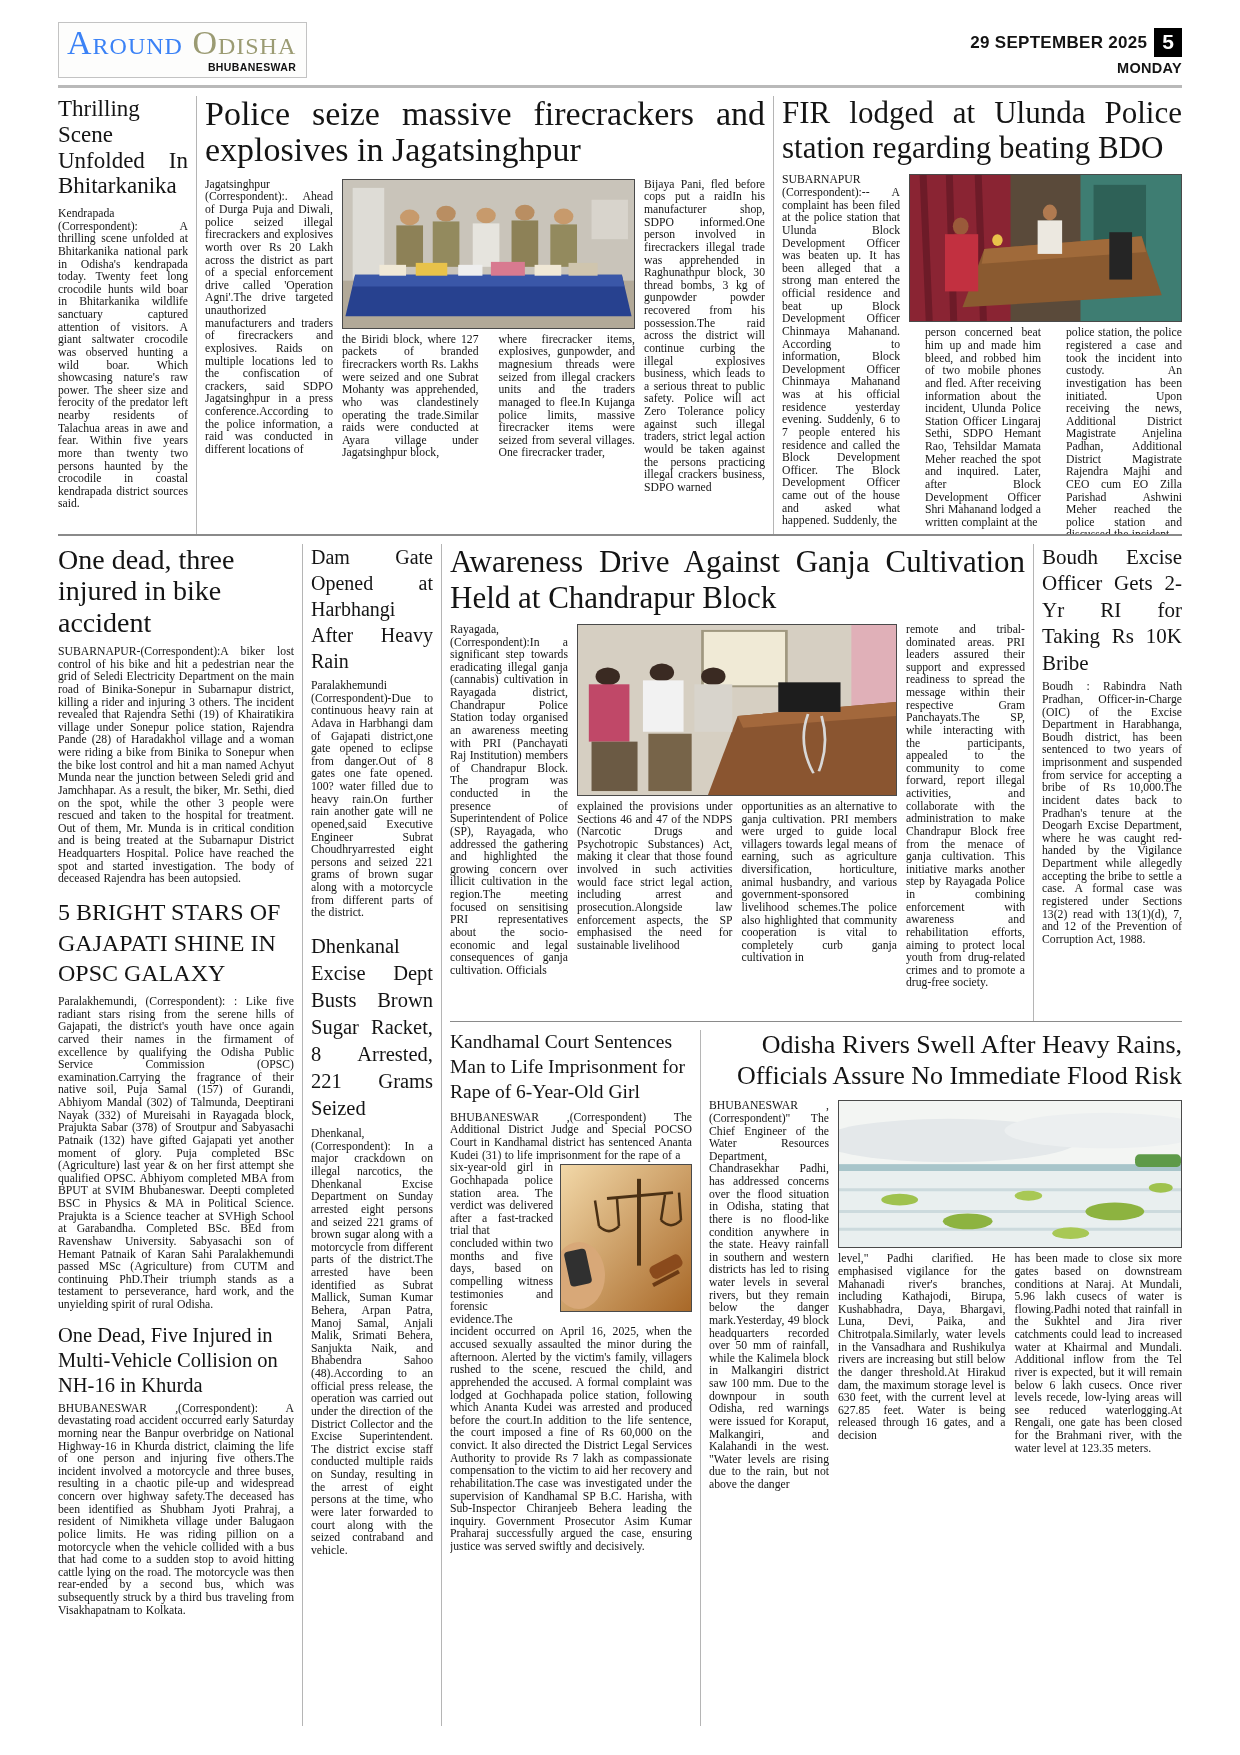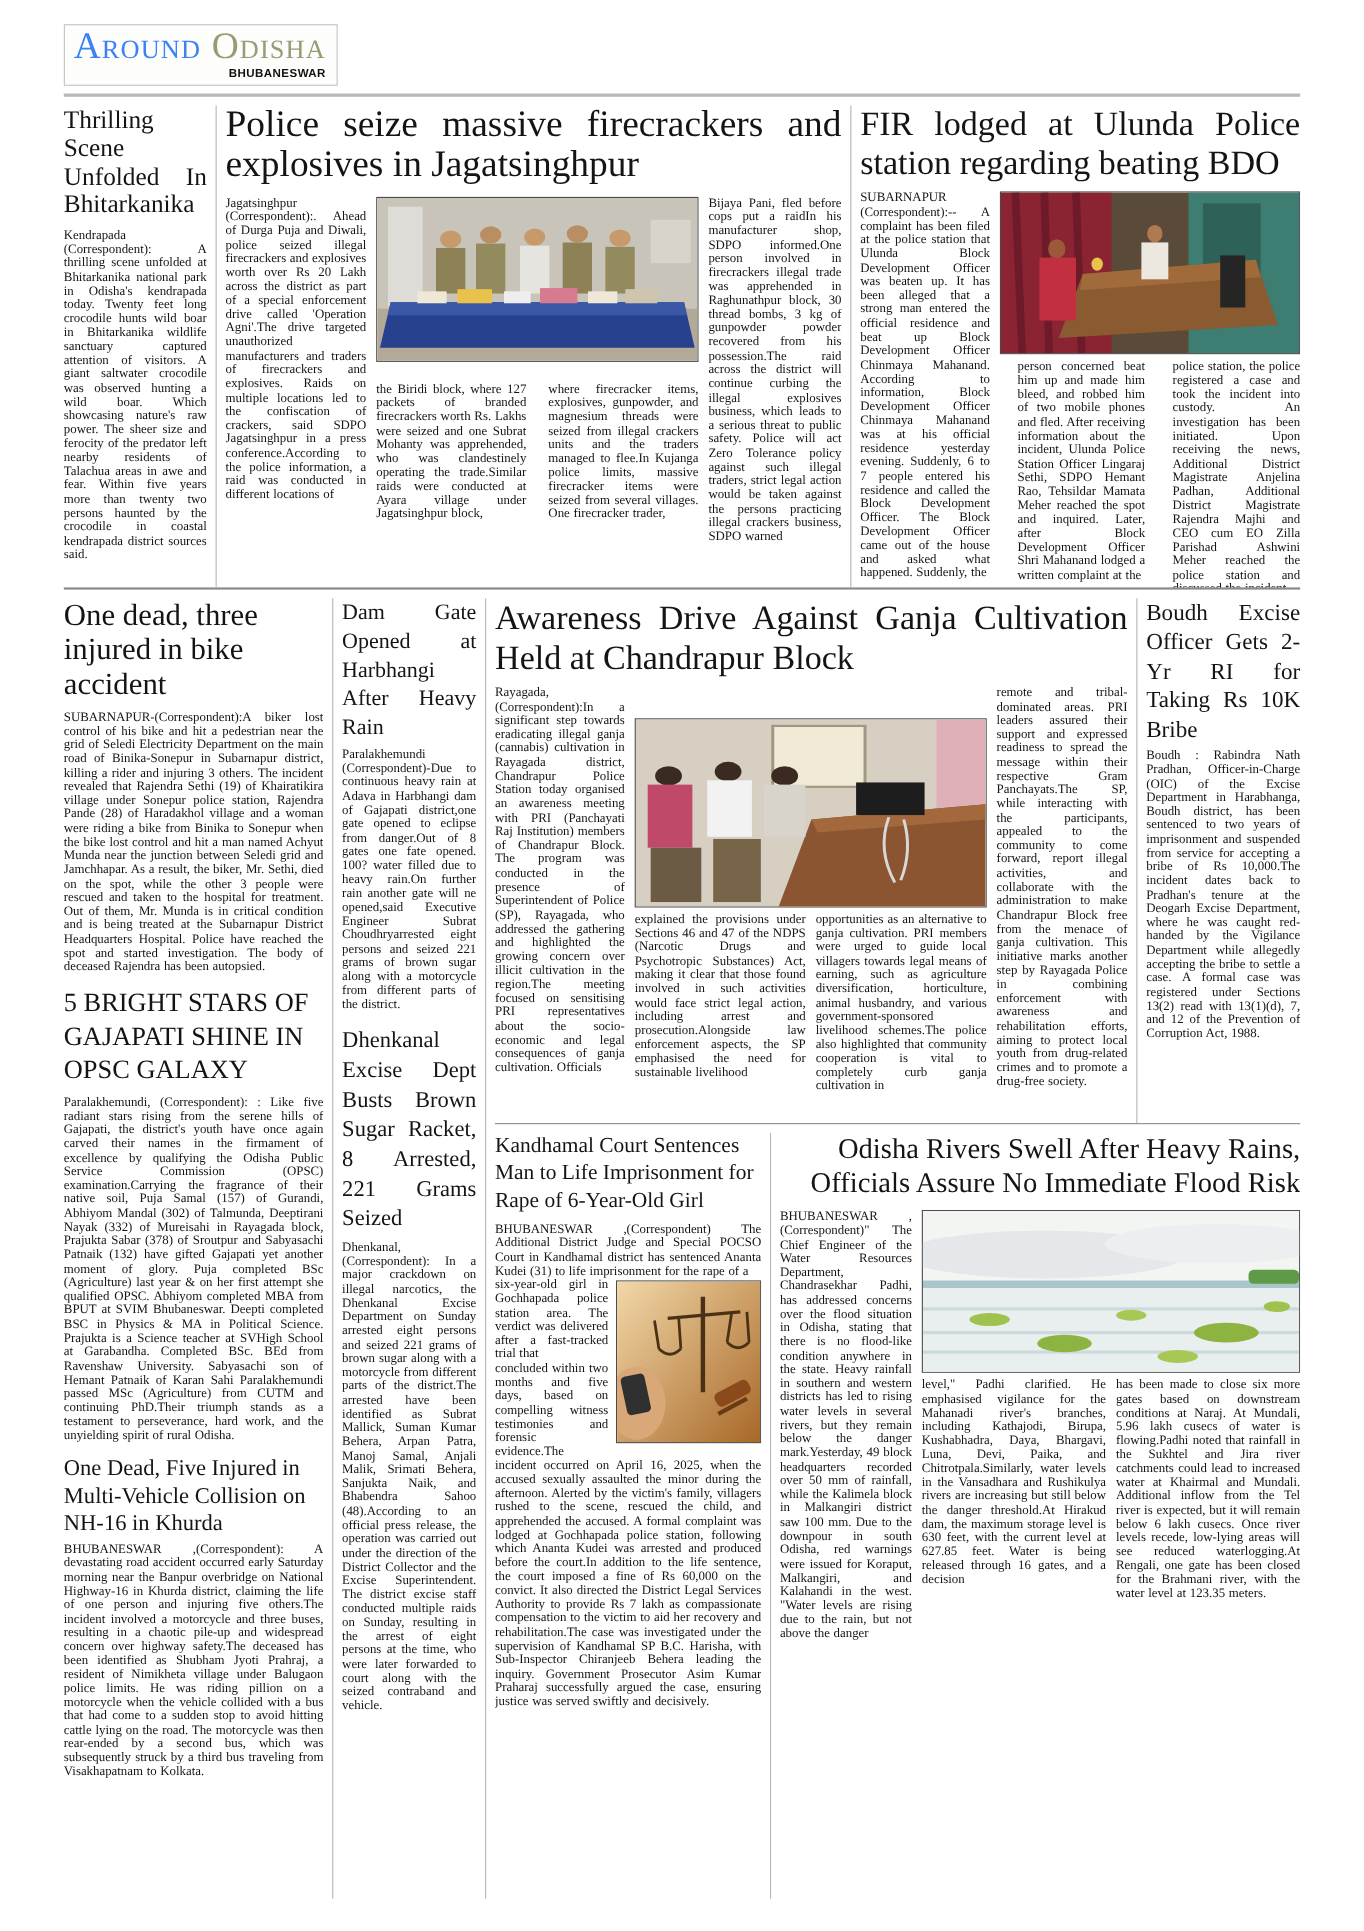--- a/index.html
+++ b/index.html
@@ -28,21 +28,21 @@
 
   
   .top-section { display:flex; height:448px; padding-top:8px; border-bottom:2px solid #8a8a8a; gap:8px; }
   .col-thrilling { width:130px; flex:0 0 130px; }
   .h-thr { font-size:23px; line-height:1.12; text-align:justify; margin-bottom:9px; }
   .art-firecrackers { width:560px; flex:0 0 560px; }
   .h1-xl { font-size:34px; line-height:1.07; text-align:justify; margin-bottom:10px; }
   .fc-body { display:flex; gap:9px; }
   .fc-c1 { width:128px; flex:0 0 128px; }
   .fc-mid { flex:1 1 auto; }
-  .fc-mid-cols { display:flex; gap:20px; margin-top:19px; }
+  .fc-mid-cols { display:flex; gap:20px; margin-top:5px; }
   .fc-mid-cols > div { flex:1 1 0; }
   .fc-c4 { width:121px; flex:0 0 121px; }
   .art-fir { flex:1 1 auto; }
   .h1-fir { font-size:31px; line-height:1.12; text-align:justify; margin-bottom:9px; }
   .fir-body { display:flex; gap:9px; }
   .fir-c1 { width:118px; flex:0 0 118px; }
   .fir-mid { flex:1 1 auto; }
   .fir-mid-cols { display:flex; gap:9px; margin-top:5px; }
   .fir-mid-cols > div { flex:1 1 0;margin-left:16px; }
 
@@ -54,21 +54,21 @@
   .h-nh16 { font-size:20.5px; line-height:1.22; margin:11px 0 5px 0; }
   .mid-b { width:122px; flex:0 0 122px; }
   .h-dam { font-size:20px; line-height:1.3; text-align:justify; margin-bottom:6px; }
   .h-dhen { font-size:20.5px; line-height:1.32; text-align:justify; margin:13px 0 6px 0; }
   .mid-c { flex:1 1 auto; display:flex; flex-direction:column; }
   .mid-c-top { display:flex; height:478px; border-bottom:1.5px solid #8a8a8a; gap:8px; }
   .art-ganja { flex:1 1 auto; }
   .h-ganja { font-size:31px; line-height:1.16; text-align:justify; margin-bottom:8px; }
   .ganja-body { display:flex; gap:9px; }
   .gj-c1 { width:118px; flex:0 0 118px; }
-  .gj-mid { flex:1 1 auto;margin-top:29px; }
+  .gj-mid { flex:1 1 auto; }
   .gj-mid-cols { display:flex; gap:9px; margin-top:5px; }
   .gj-mid-cols > div { flex:1 1 0; }
   .gj-c4 { width:119px; flex:0 0 119px; }
   .art-boudh { width:140px; flex:0 0 140px; }
   .h-boudh { font-size:21px; line-height:1.26; text-align:justify; margin-bottom:5px; }
   .mid-c-bottom { display:flex; flex:1 1 auto; padding-top:8px; gap:8px; }
   .art-kand { width:242px; flex:0 0 242px; }
   .h-kand { font-size:19.5px; line-height:1.28; margin-bottom:7px; }
   .kand-photo-wrap { float:right; width:132px; margin:2px 0 5px 7px; }
   .art-rivers { flex:1 1 auto; }
@@ -84,20 +84,27 @@
 
 <div class="page">
 
   <div class="masthead">
     <div class="logo-box">
       <div class="logo-line">
         <span class="logo-main">Around</span>
         <span class="logo-accent">Odisha</span>
       </div>
       <div class="logo-sub">BHUBANESWAR</div>
+    </div>
+    <div class="mast-right">
+      <div class="date-row">
+        <span class="date-text">29 SEPTEMBER 2025</span>
+        <span class="page-badge">5</span>
+      </div>
+      <div class="day-text">MONDAY</div>
     </div>
   </div>
 
   <div class="top-section">
 
     <div class="col-thrilling art">
       <div class="h-thr">Thrilling Scene Unfolded In Bhitarkanika</div>
       <div class="body-txt">Kendrapada (Correspondent): A thrilling scene unfolded at Bhitarkanika national park in Odisha's kendrapada today. Twenty feet long crocodile hunts wild boar in Bhitarkanika wildlife sanctuary captured attention of visitors. A giant saltwater crocodile was observed hunting a wild boar. Which showcasing nature's raw power. The sheer size and ferocity of the predator left nearby residents of Talachua areas in awe and fear. Within five years more than twenty two persons haunted by the crocodile in coastal kendrapada district sources said.</div>
     </div>
 

